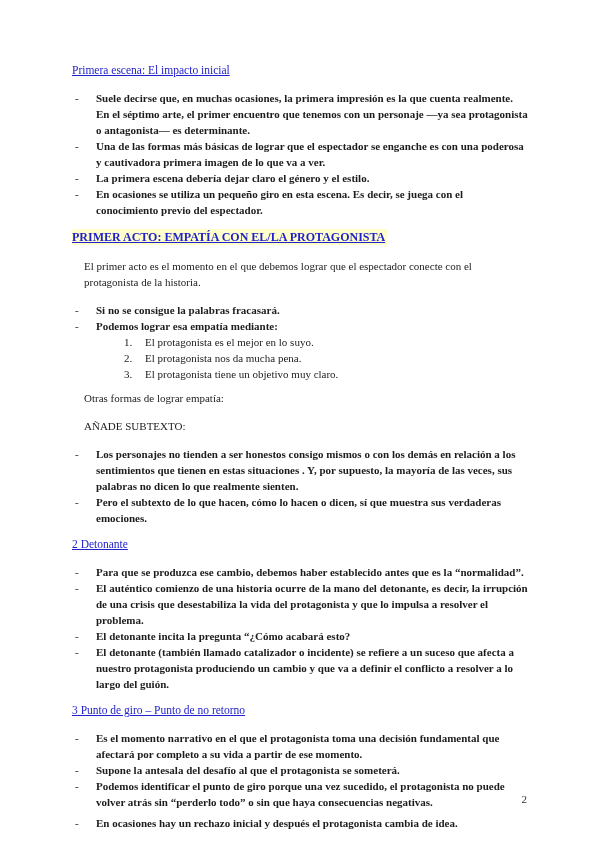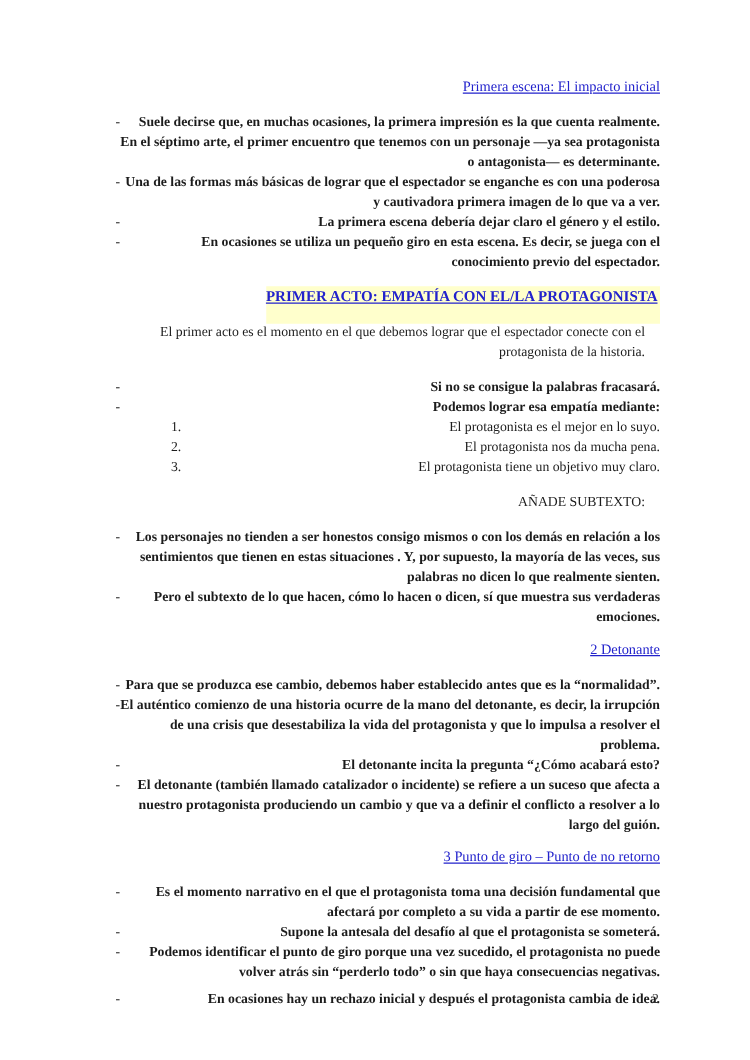--- a/index.html
+++ b/index.html
@@ -20,37 +20,36 @@
     position: relative;
     overflow: hidden;
   }
   .page {
     position: absolute;
     inset: 0;
     background: #ffffff;
   }
   .content {
     padding: 62px 72px 0 72px;
-    text-align: right;
   }
   .sec-heading {
     margin: 10px 0 11px 0;
     line-height: 17px;
     font-size: 11.5px;
   }
   .sec-heading.first { margin-top: 0; }
   .sec-heading .link {
     color: var(--blue);
     text-decoration: underline;
     cursor: pointer;
   }
   .sec-heading.major { font-size: 12px; font-weight: bold; line-height: 18px; }
   .sec-heading.major .link {
     background: var(--hl);
-    padding: 1px 2px 15px 0;
+    padding: 1px 2px 1px 0;
   }
   .para { margin: 12px; }
   .gap-top { margin-top: 8px; }
   .mt-sm { margin-top: 5px; }
   .bullet { display: flex; }
   .bullet .dash {
     flex: 0 0 24px;
     padding-left: 3px;
   }
   .bullet .txt { flex: 1; font-weight: bold; }
@@ -111,20 +110,21 @@
         <span class="txt">El protagonista es el mejor en lo suyo.</span>
       </div>
       <div class="numbered">
         <span class="num">2.</span>
         <span class="txt">El protagonista nos da mucha pena.</span>
       </div>
       <div class="numbered">
         <span class="num">3.</span>
         <span class="txt">El protagonista tiene un objetivo muy claro.</span>
       </div>
+      <p class="para gap-top">Otras formas de lograr empatía:</p>
       <p class="para">AÑADE SUBTEXTO:</p>
       <div class="bullet">
         <span class="dash">-</span>
         <span class="txt">Los personajes no tienden a ser honestos consigo mismos o con los demás en relación a los sentimientos que tienen en estas situaciones . Y, por supuesto, la mayoría de las veces, sus palabras no dicen lo que realmente sienten.</span>
       </div>
       <div class="bullet">
         <span class="dash">-</span>
         <span class="txt">Pero el subtexto de lo que hacen, cómo lo hacen o dicen, sí que muestra sus verdaderas emociones.</span>
       </div>
     </div>

